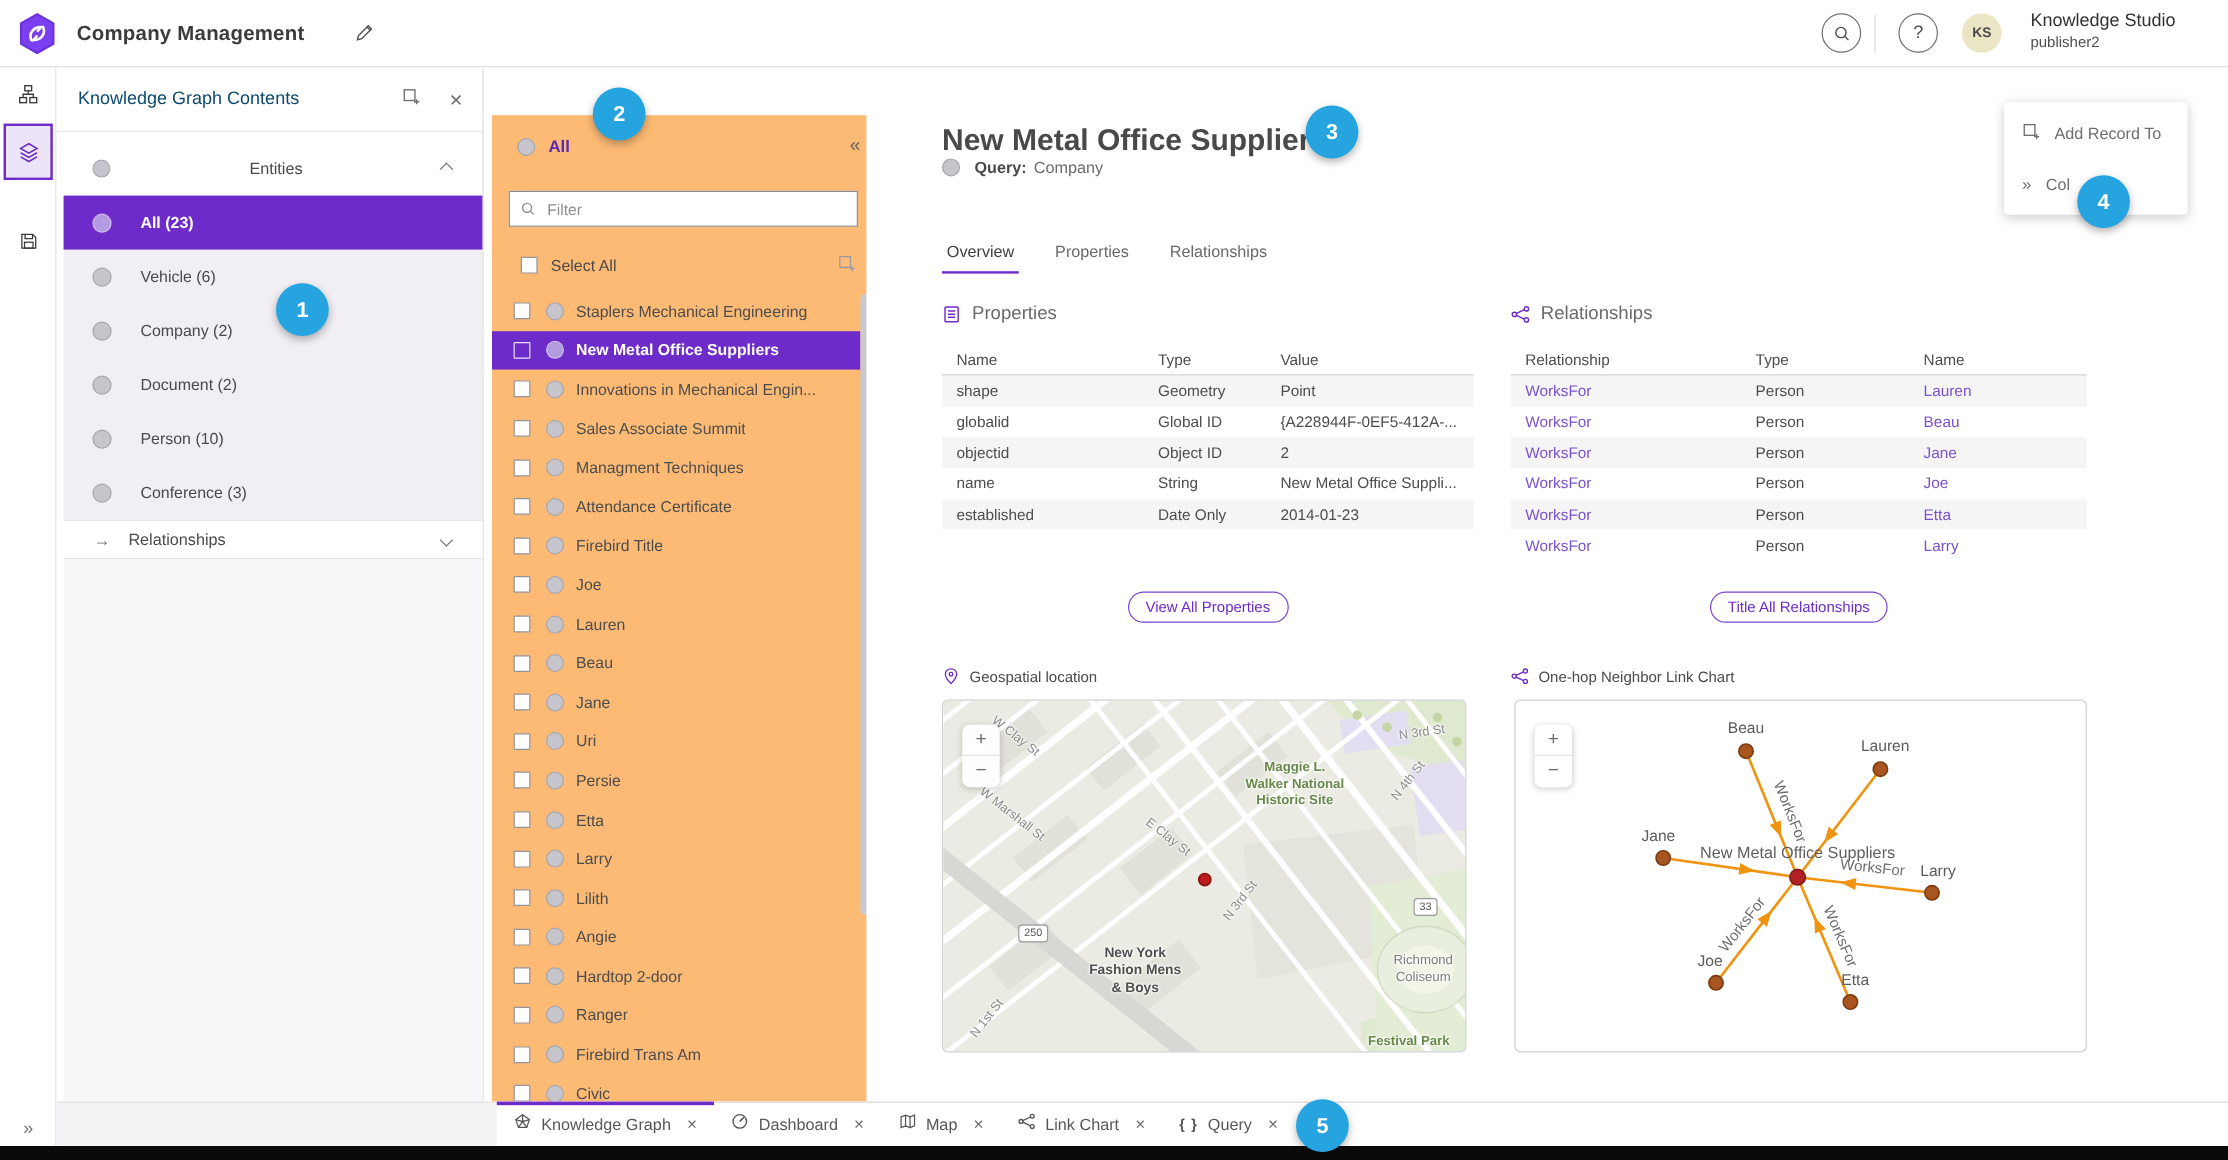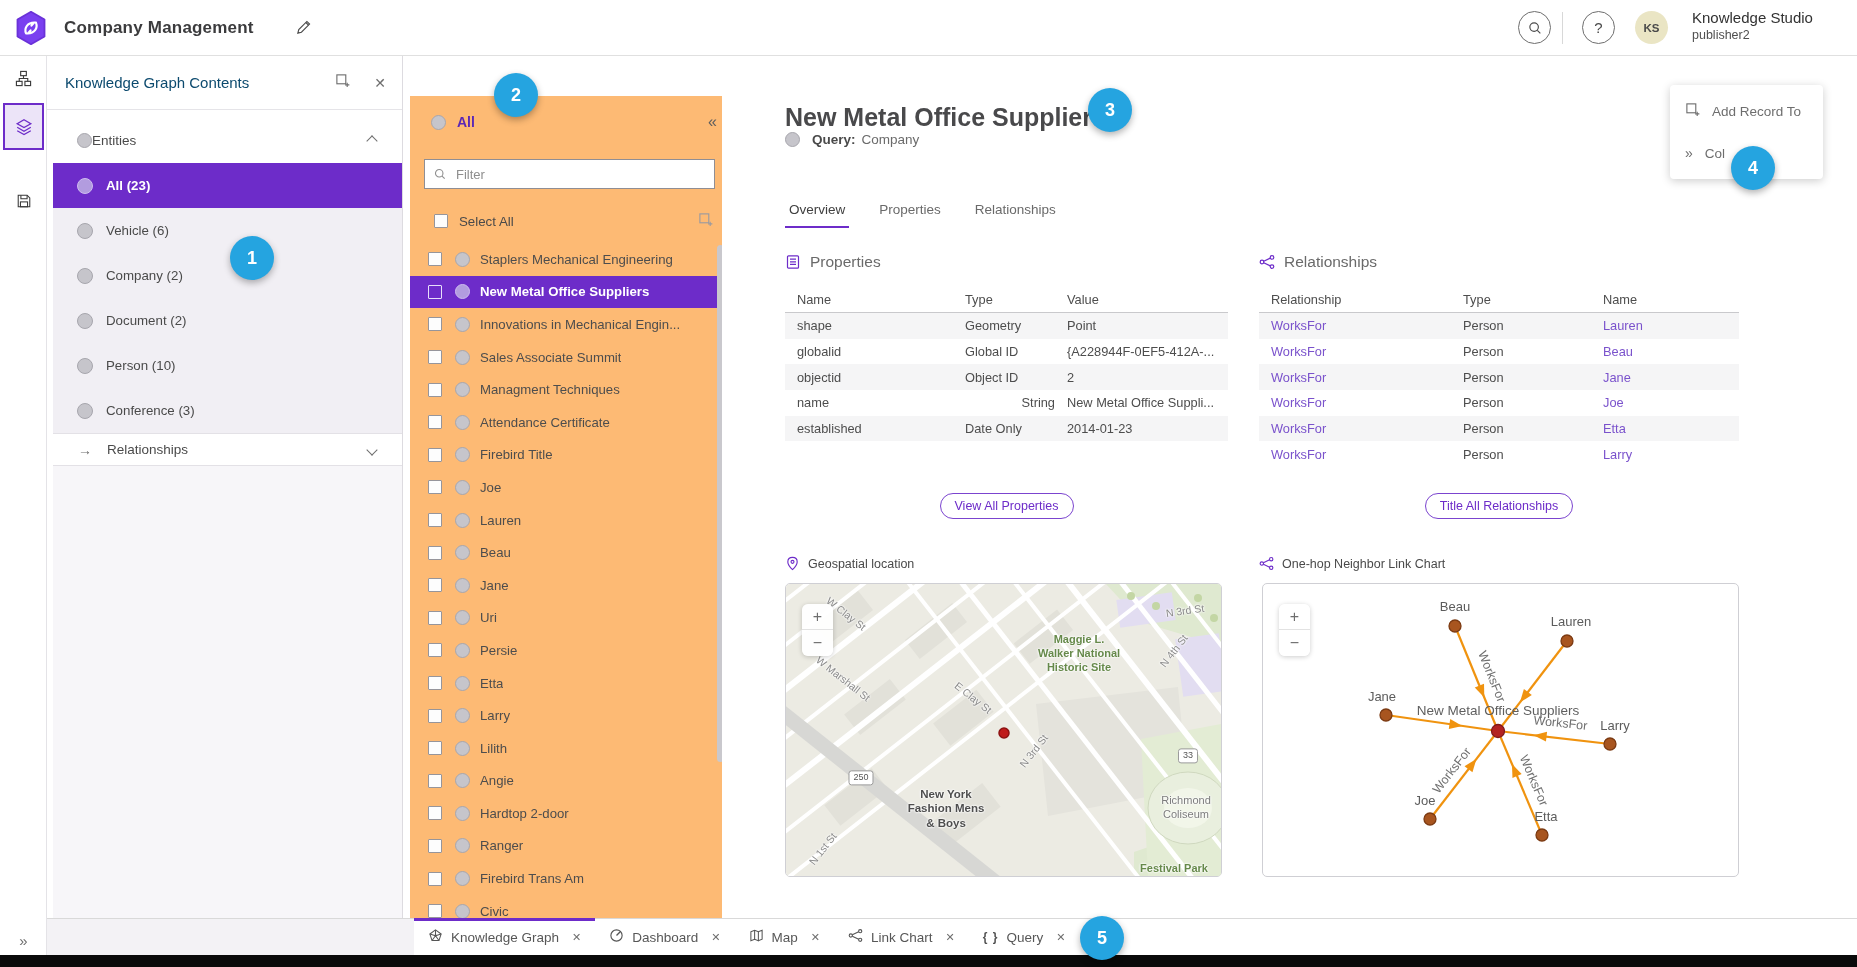--- a/index.html
+++ b/index.html
@@ -29,26 +29,26 @@
   .rail-sel{position:absolute;left:3px;top:47px;width:41px;height:47px;border:2px solid #6d2cc9;background:#ece4f8;
     display:flex;align-items:center;justify-content:center;}
   .rail-expand{position:absolute;left:0;bottom:6px;width:47px;text-align:center;color:#6e6e6e;font-size:15px;}
 
   
   .kgc{position:absolute;left:47px;top:56px;width:356px;bottom:49px;background:#fff;border-right:1px solid #dddbe0;display:flex;flex-direction:column;}
   .kgc-header{height:54px;border-bottom:1px solid #e5e4e8;display:flex;align-items:center;padding:0 16px 0 18px;flex:none;}
   .kgc-title{flex:1;font-size:15px;color:#0c4a6e;}
   .kgc-hicons{display:flex;align-items:center;gap:24px;}
   .xglyph{font-size:14px;color:#6e6e6e;}
-  .ent-header{height:45px;margin-top:8px;display:flex;align-items:center;padding-left:30px;flex:none;}
+  .ent-header{height:45px;margin-top:8px;display:flex;align-items:center;padding-left:30px;gap:14px;flex:none;text-align:center;}
   .ent-header .lbl{font-size:13.5px;color:#4a4a4a;flex:1;}
   .chev{width:8px;height:8px;border-right:1.5px solid #6e6e6e;border-bottom:1.5px solid #6e6e6e;display:inline-block;margin-right:26px;}
   .chev.up{transform:rotate(-135deg);} .chev.down{transform:rotate(45deg);}
   .ent-list{margin-left:6px;background:#f1eff4;flex:none;}
-  .ent-row{height:45px;display:flex;align-items:center;padding-left:24px;gap:13px;font-size:13.3px;color:#4a4a4a;}
+  .ent-row{height:45px;display:flex;align-items:center;padding-left:24px;gap:24px;font-size:13.3px;color:#4a4a4a;}
   .ent-row.sel{background:#6d2cc9;color:#fff;font-weight:700;}
   .radio{width:15px;height:15px;border-radius:50%;background:#c6c5cb;border:1px solid #a7a6ad;flex:none;}
   .ent-row .radio{width:16px;height:16px;}
   .ent-row.sel .radio{background:#b29cdf;border-color:#cfbcf0;}
   .rel-row{margin-left:6px;height:33px;background:#fff;border-top:1px solid #e3e1e6;border-bottom:1px solid #e3e1e6;
     display:flex;align-items:center;padding-left:24px;gap:14px;flex:none;}
   .rel-row .arrow{font-size:14px;color:#6e6e6e;width:16px;text-align:center;}
   .rel-row .lbl{font-size:13.5px;color:#4a4a4a;flex:1;}
   .kgc-rest{flex:1;background:#f7f6f9;margin-left:6px;}
 
@@ -425,21 +425,21 @@
             <span class="tcell" data-interactable="false" style="width: 102px;">Global ID</span>
             <span class="tcell" data-interactable="false" style="width: 170px;">{A228944F-0EF5-412A-...</span>
           </div>
           <div class="trow" data-interactable="true">
             <span class="tcell" data-interactable="false" style="width: 168px;">objectid</span>
             <span class="tcell" data-interactable="false" style="width: 102px;">Object ID</span>
             <span class="tcell" data-interactable="false" style="width: 170px;">2</span>
           </div>
           <div class="trow" data-interactable="true">
             <span class="tcell" data-interactable="false" style="width: 168px;">name</span>
-            <span class="tcell" data-interactable="false" style="width: 102px; text-align: right;">String</span>
+            <span class="tcell" data-interactable="false" style="width: 102px;">String</span>
             <span class="tcell" data-interactable="false" style="width: 170px;">New Metal Office Suppli...</span>
           </div>
           <div class="trow" data-interactable="true">
             <span class="tcell" data-interactable="false" style="width: 168px;">established</span>
             <span class="tcell" data-interactable="false" style="width: 102px;">Date Only</span>
             <span class="tcell" data-interactable="false" style="width: 170px;">2014-01-23</span>
           </div>
         </div>
       <div class="viewall-wrap">
         <button class="viewall" data-interactable="true">View All Properties</button>

